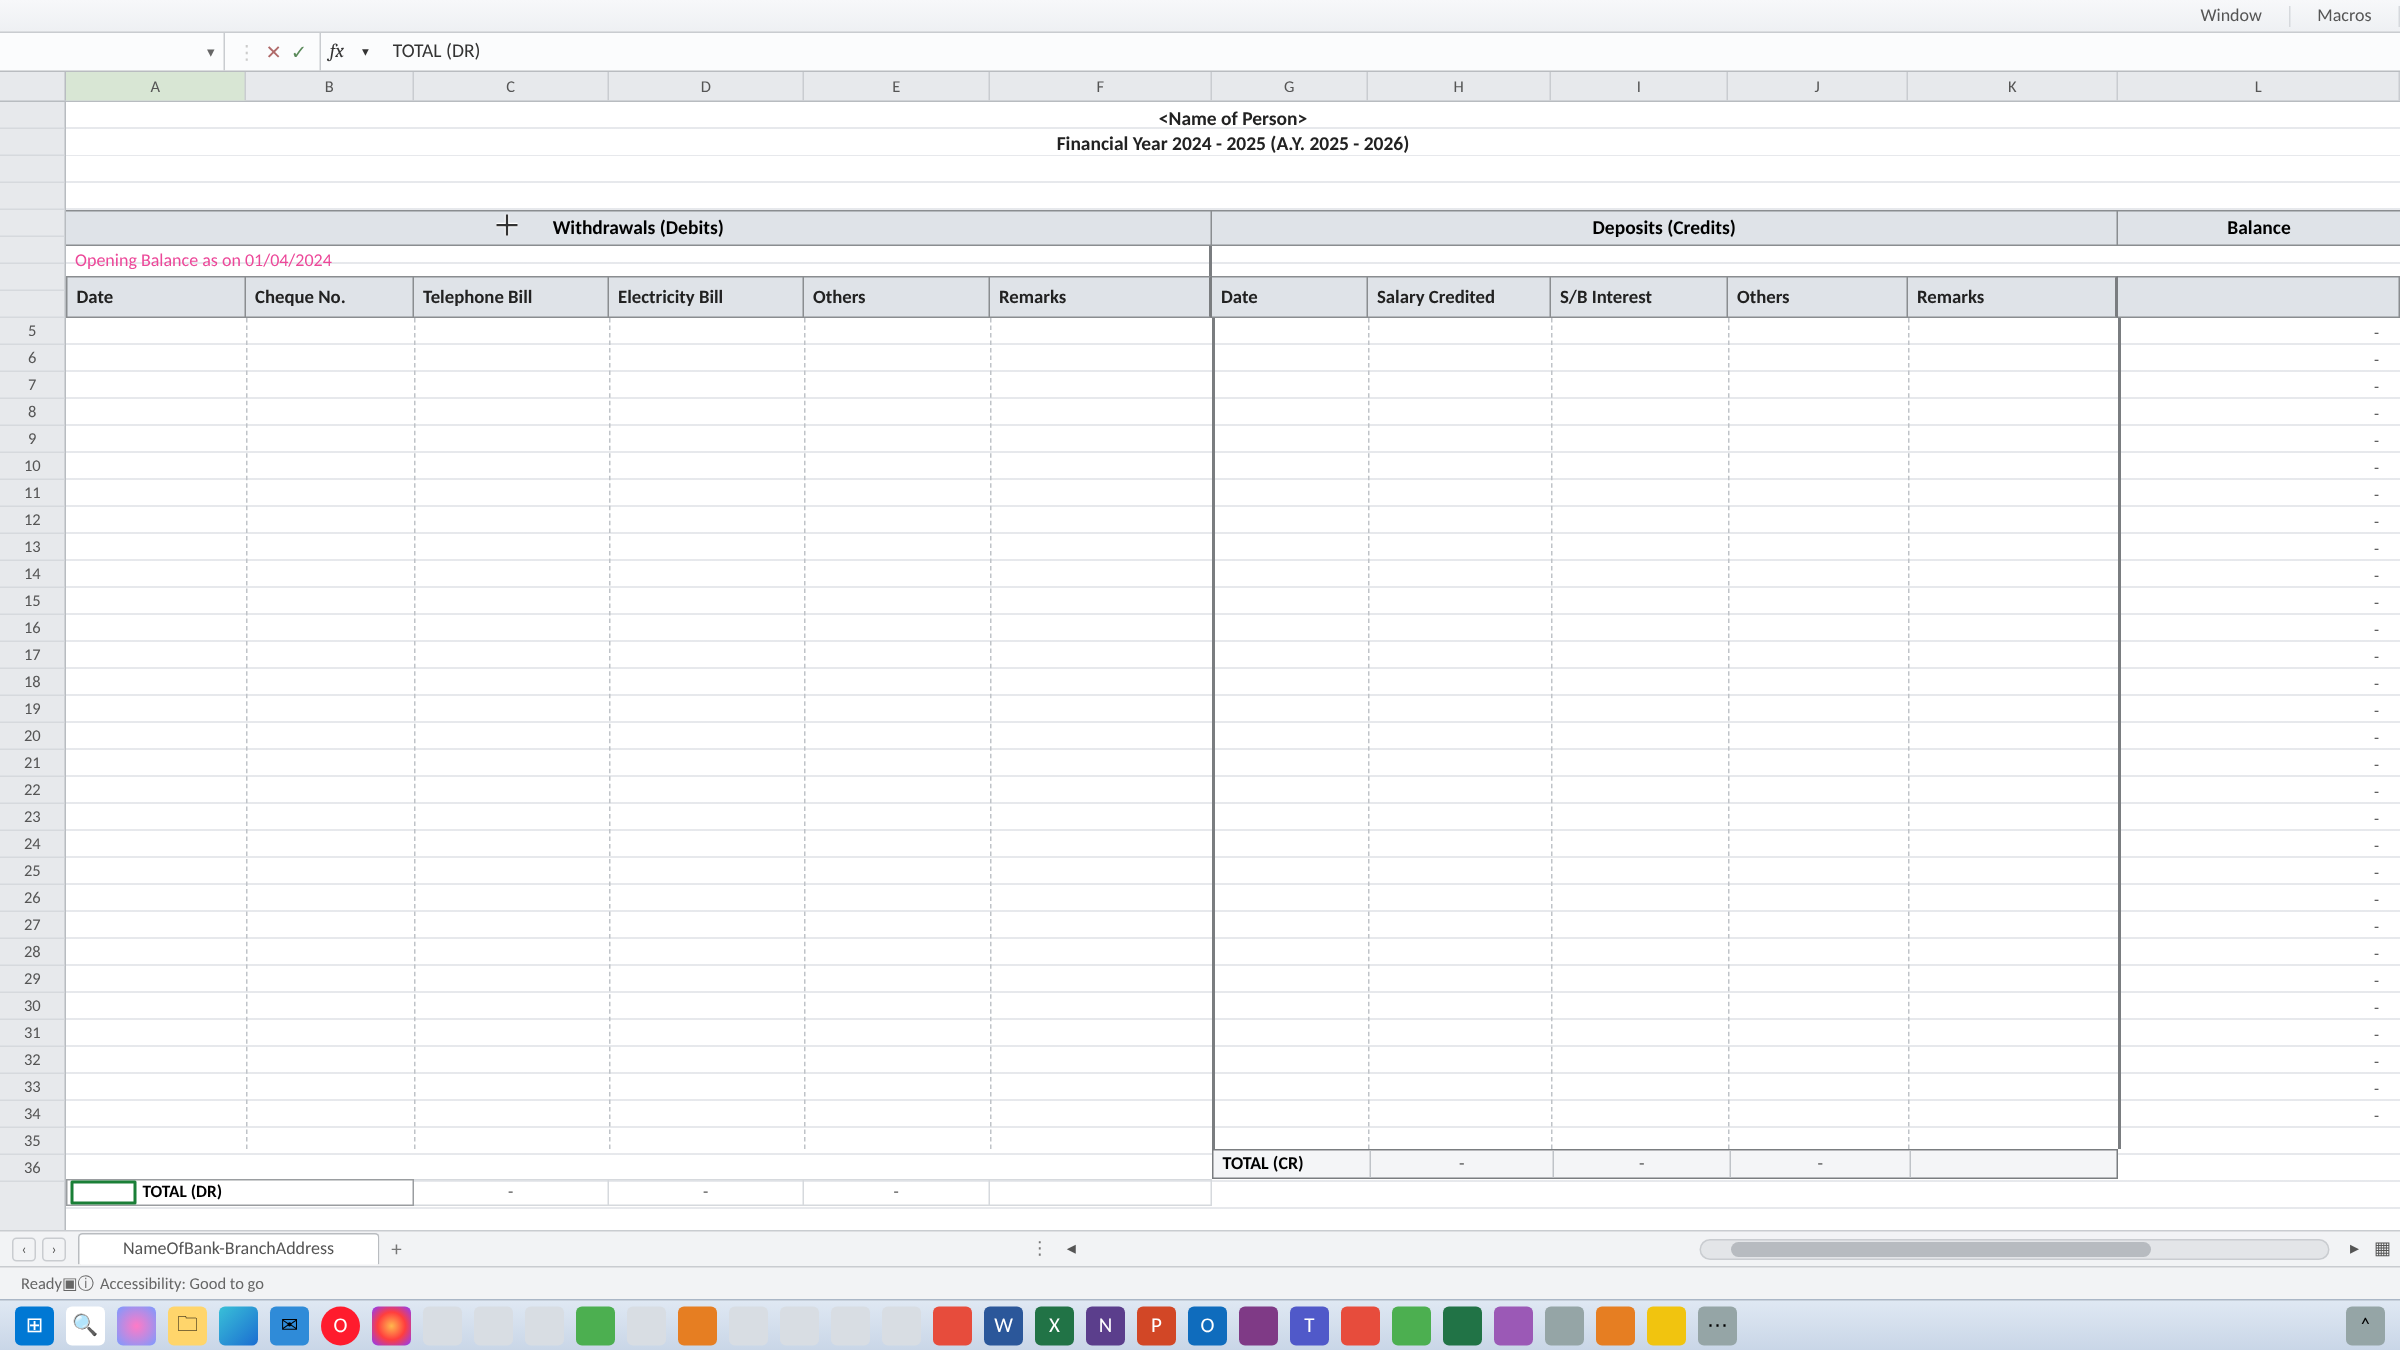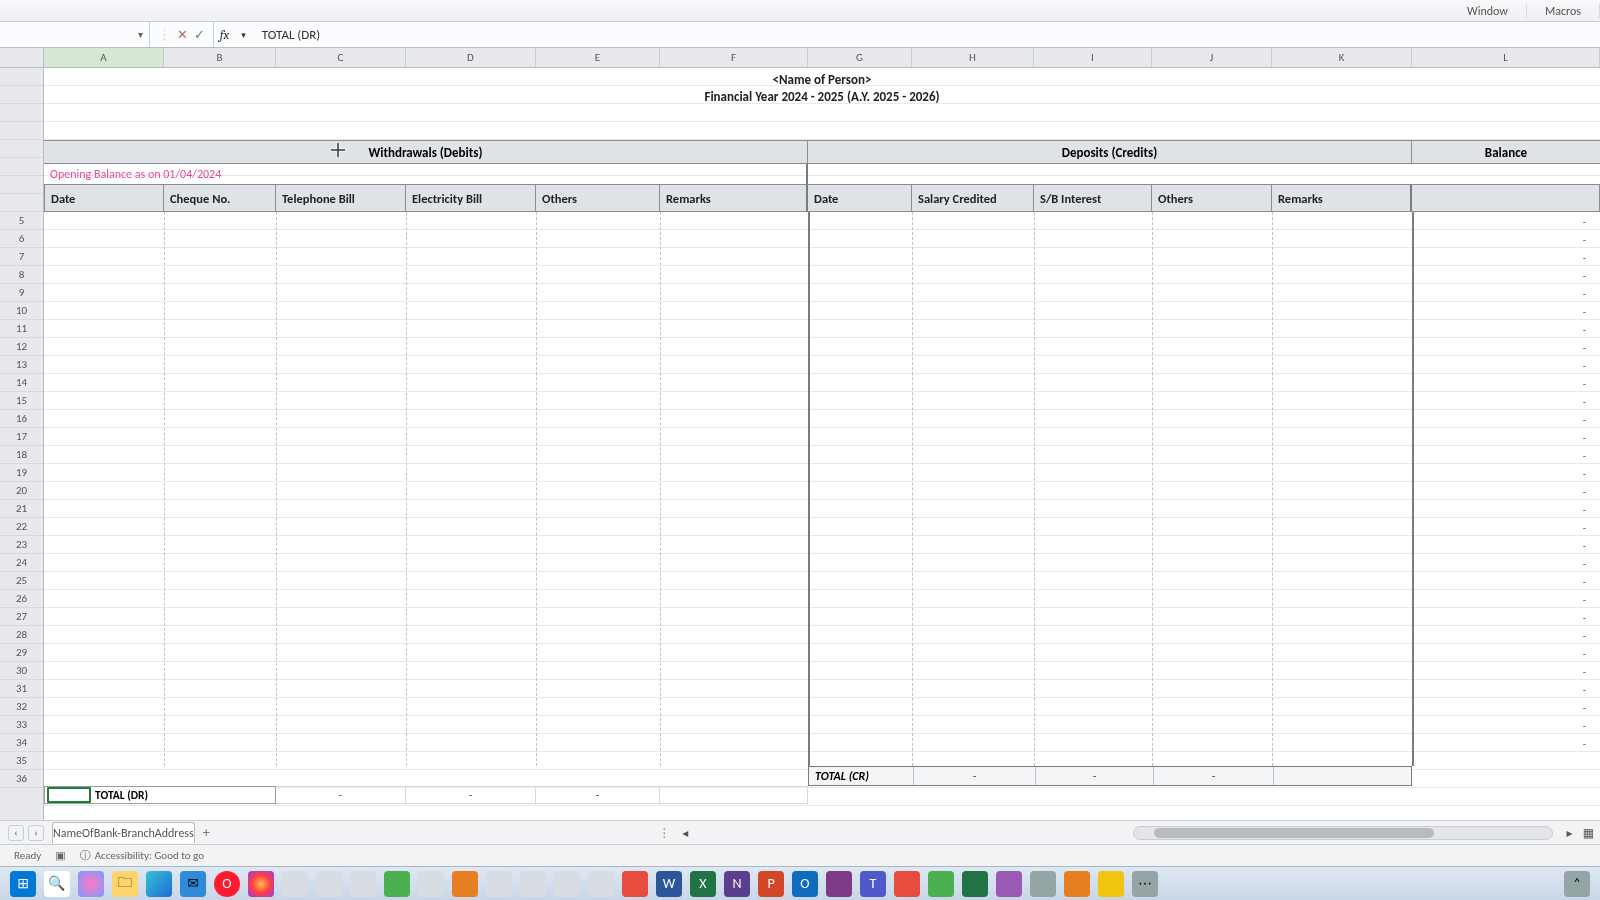--- a/index.html
+++ b/index.html
@@ -99,42 +99,42 @@
   .vsep { position:absolute; top:0; bottom:0; width:0; border-right:1px dashed #bfc3c8; }
   .vsep.solid { border-right:2px solid #7a7d80; }
   
   .bal-col { position:absolute; top:0; bottom:0; right:0; width: calc(100% - 1368px); }
   .bal-col .dash { height:18px; display:flex; align-items:center; justify-content:flex-end; padding-right:14px; font-size:11px; color:#555; }
   
   .total-cr {
     position:absolute; left:764px; width:604px; bottom:34px; height:20px;
     border:1px solid #7a7d80; background:#f4f5f7; display:flex; font-size:12px; font-weight:700;
   }
-  .total-cr .lab { width:104px; padding-left:6px; display:flex; align-items:center;font-style:italic;}
+  .total-cr .lab { width:104px; padding-left:6px; display:flex; align-items:center;}
   .total-cr .cell { border-left:1px solid #bfc3c8; display:flex; align-items:center; justify-content:center; font-weight:400; color:#555;}
   .total-dr {
     position:absolute; left:0; width:764px; bottom:16px; height:18px;
     display:flex; font-size:11.5px;
   }
   .total-dr .lab { width:232px; padding-left:50px; border:1px solid #9a9da0; background:#fff; display:flex; align-items:center; font-weight:700;}
   .total-dr .cell { border:1px solid #d6d9dd; border-left:none; display:flex; align-items:center; justify-content:center; color:#555;}
   
   .cursor-cross {
     position:absolute; top:74px; left:286px; width:16px; height:16px; pointer-events:none;
   }
   .cursor-cross svg { display:block; }
   
   .hscroll-row { height:24px; background:#f2f3f5; border-top:1px solid #c9ccd0; display:flex; align-items:center; font-size:12px; color:#555;}
   .hscroll-row .tab-nav { display:flex; gap:4px; padding:0 8px;}
   .hscroll-row .tab-nav span { width:16px; height:16px; border:1px solid #c9ccd0; border-radius:3px; display:flex; align-items:center; justify-content:center; font-size:10px;}
-  .hscroll-row .tab { background:#fff; border:1px solid #b9bcc0; border-bottom:none; padding:3px 0; border-radius:3px 3px 0 0;}
+  .hscroll-row .tab { background:#fff; border:1px solid #b9bcc0; border-bottom:none; padding:3px 29px; border-radius:3px 3px 0 0;}
   .hscroll-row .addtab { padding:0 8px; font-size:14px; color:#777;}
   .hscroll-row .scroll-track { margin-left:auto; height:14px; flex:0 0 420px; background:#e3e5e8; border:1px solid #c9ccd0; border-radius:7px; position:relative; margin-right:10px;}
   .hscroll-row .scroll-thumb { position:absolute; left:20px; top:1px; bottom:1px; width:280px; background:#b7bbc0; border-radius:6px;}
-  .status-bar { height:22px; background:#f2f3f5; border-top:1px solid #c9ccd0; display:flex; align-items:center; font-size:11px; color:#666; gap:14px; padding:0 14px;}
+  .status-bar { height:22px; background:#f2f3f5; border-top:1px solid #c9ccd0; display:flex; align-items:center; font-size:11px; color:#666; padding:0 14px;}
   
   .taskbar { height:34px; background:linear-gradient(#dfe8f3,#c9d6e7); border-top:1px solid #aab6c6; display:flex; align-items:center; gap:8px; padding:0 10px;}
   .taskbar .tb { width:26px; height:26px; border-radius:4px; display:flex; align-items:center; justify-content:center; font-size:14px; }
   .tb.win   { background:#0078d4; color:#fff;}
   .tb.search{ background:#fff; color:#333;}
   .tb.copilot{background:radial-gradient(circle,#ff7ac6,#7a9bff);}
   .tb.folder{ background:#ffd56b;}
   .tb.edge  { background:linear-gradient(135deg,#39c0d8,#1b6dd1);}
   .tb.mail  { background:#2f8bd8;}
   .tb.opera { background:#ff1b2d; color:#fff; border-radius:50%;}

